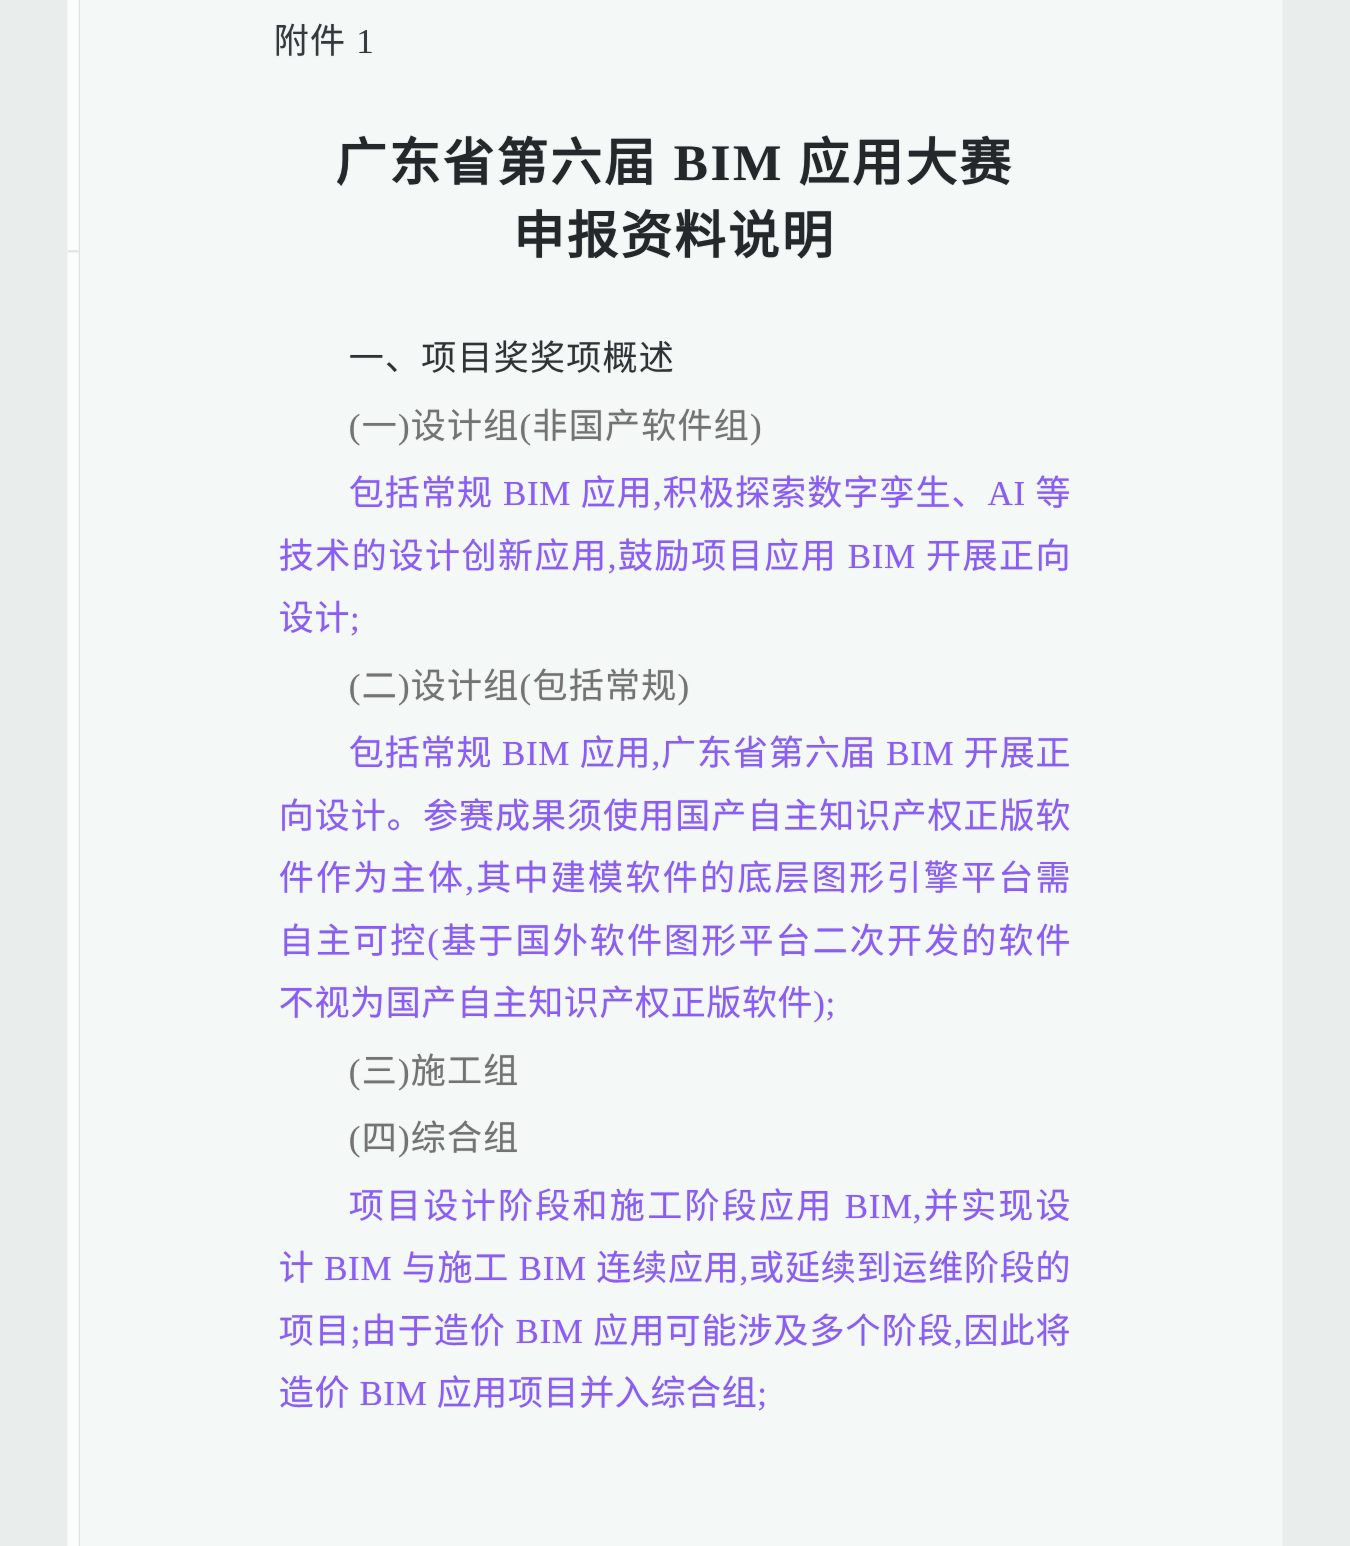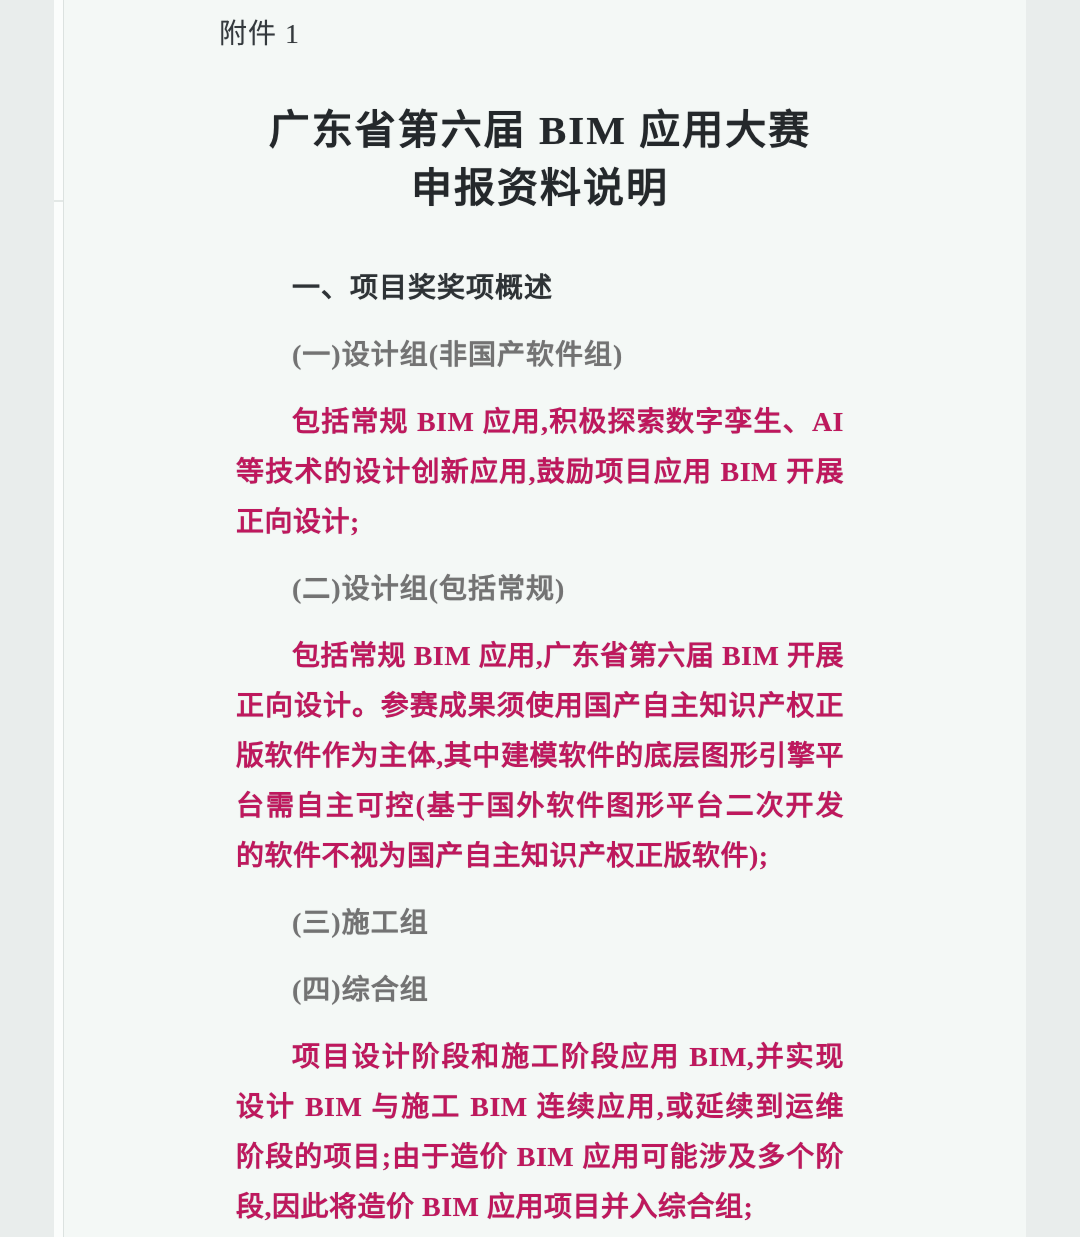--- a/index.html
+++ b/index.html
@@ -54,40 +54,40 @@
   }
   .doc-body {
     margin-top: 46px;
     font-size: 28px;
     line-height: 50px;
     text-shadow: 0 0 1px rgba(60,65,69,0.25);
   }
   .doc-body h2,
   .doc-body h3,
   .doc-body p {
-    margin: 17px;
+    margin: 4px;
     font-size: 28px;
-    font-weight: bold;
+    font-weight: normal;
   }
   .section-heading {
     text-indent: 2em;
     font-weight: bold;
     color: #2e3336;
     letter-spacing: 1px;
   }
   .group-heading {
     text-indent: 2em;
     font-weight: bold;
     color: #737373;
     letter-spacing: 1px;
   }
   .body-para {
     text-indent: 2em;
     text-align: justify;
-    color: #be185d;
+    color: #8b5cf6;
     letter-spacing: 0.5px;
   }
 </style>
 </head>
 <body>
 
 <div class="scan-page">
   <div class="left-strip">
     <div class="strip-mark"></div>
   </div>

